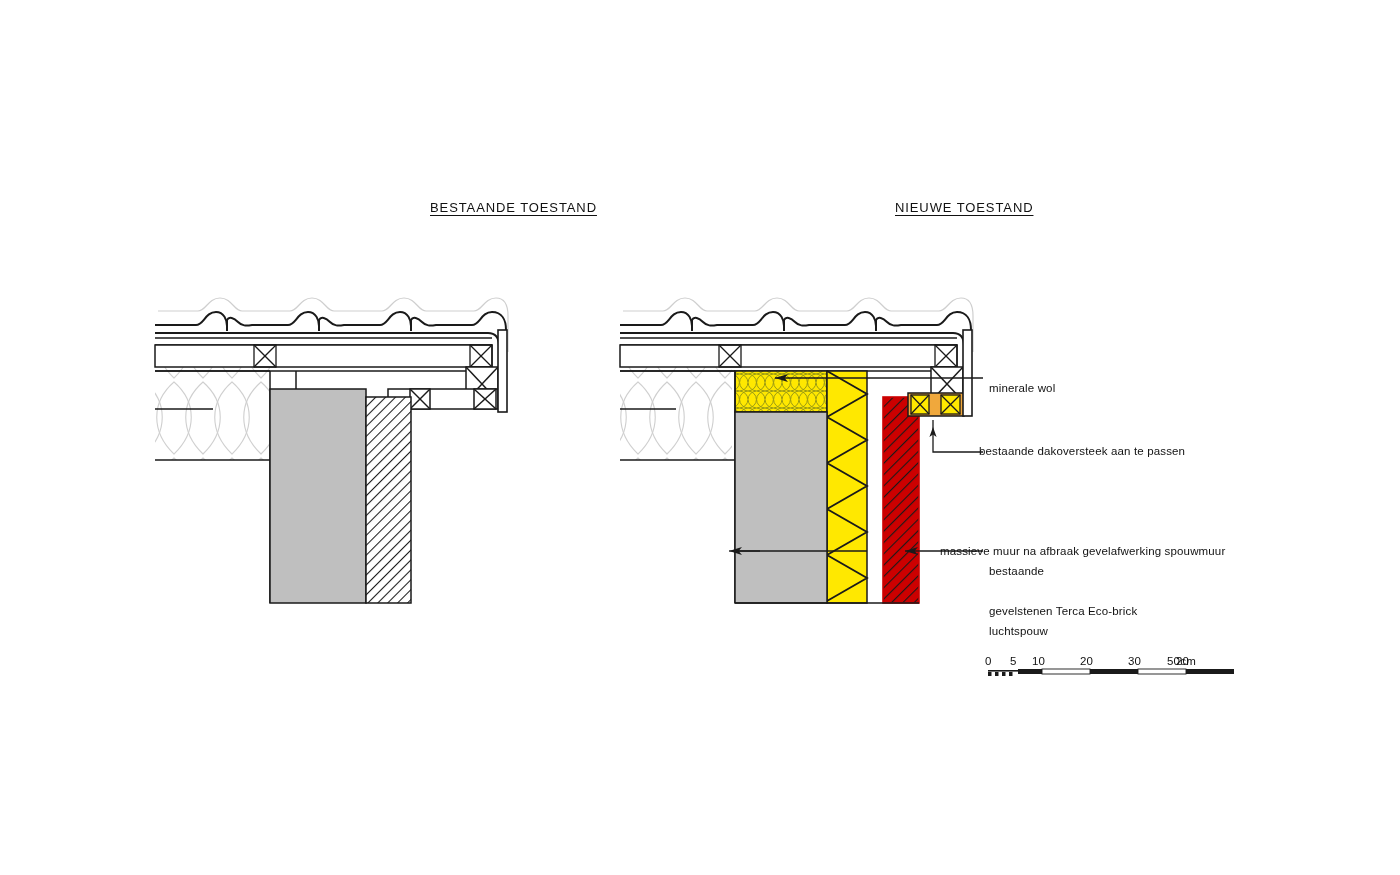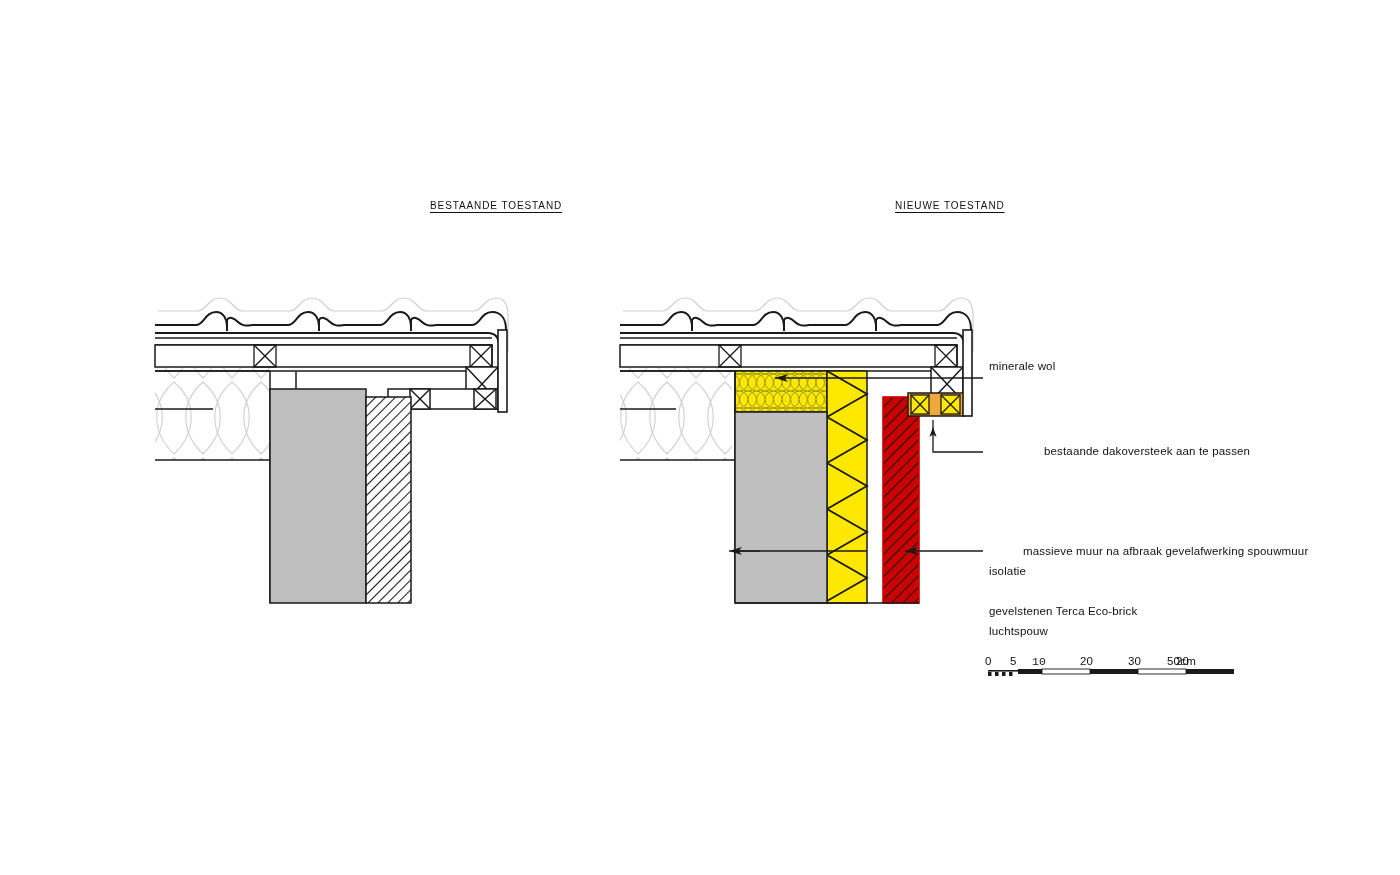--- a/index.html
+++ b/index.html
@@ -1,18 +1,18 @@
 <!DOCTYPE html>
 <html><head>
 <meta charset="utf-8">
 <style>
   html,body{margin:0;padding:0;background:#ffffff;}
   body{width:1400px;height:875px;font-family:"Liberation Sans",sans-serif;position:relative;overflow:hidden;}
   #stage{position:absolute;left:0;top:0;width:1400px;height:875px;}
-  .ttl{position:absolute;font-size:10px;letter-spacing:.9px;color:#111;
+  .ttl{position:absolute;font-size:13px;letter-spacing:.9px;color:#111;
        font-family:"Liberation Sans",sans-serif;text-decoration:underline;
        text-underline-offset:3px;white-space:nowrap;}
   .lbl{position:absolute;font-size:11.5px;color:#111;white-space:nowrap;
        font-family:"Liberation Sans",sans-serif;letter-spacing:.15px;}
   .scaletxt{position:absolute;font-size:11.5px;color:#111;white-space:nowrap;letter-spacing:.2px;}
   svg{position:absolute;left:0;top:0;}
 </style>
 </head>
 <body>
 
@@ -234,29 +234,29 @@
     <rect x="1042" y="669" width="48" height="5" fill="#ffffff" stroke="#1a1a1a" stroke-width="0.9"></rect>
     <rect x="1090" y="669" width="48" height="5" fill="#1a1a1a"></rect>
     <rect x="1138" y="669" width="48" height="5" fill="#ffffff" stroke="#1a1a1a" stroke-width="0.9"></rect>
     <rect x="1186" y="669" width="48" height="5" fill="#1a1a1a"></rect>
   </g>
 </svg>
 
 <div class="ttl" style="left:430px; top:200px;">BESTAANDE TOESTAND</div>
 <div class="ttl" style="left:895px; top:200px;">NIEUWE TOESTAND</div>
 
-<div class="lbl" style="left:989px; top:360px;text-align:center;">minerale wol</div>
-<div class="lbl" style="left:1044px; top:445px;">bestaande dakoversteek aan te passen</div>
-
-<div class="lbl" style="left:1023px; top:545px;">massieve muur na afbraak gevelafwerking spouwmuur</div>
-<div class="lbl" style="left:989px; top:565px;">isolatie</div>
+<div class="lbl" style="left:989px; top:382px;text-align:center;">minerale wol</div>
+<div class="lbl" style="left:979px; top:445px;">bestaande dakoversteek aan te passen</div>
+
+<div class="lbl" style="left:940px; top:545px;">massieve muur na afbraak gevelafwerking spouwmuur</div>
+<div class="lbl" style="left:989px; top:565px;">bestaande</div>
 <div class="lbl" style="left:989px; top:585px;margin-top:40px;">luchtspouw</div>
 <div class="lbl" style="left:989px; top:605px;text-align:center;">gevelstenen Terca Eco-brick</div>
 
 <div class="scaletxt" style="left:985px; top:655px;">0</div>
 <div class="scaletxt" style="left:1010px; top:655px;">5</div>
-<div class="scaletxt" style="left:1032px; top:655px;font-family:Liberation Mono, monospace;">10</div>
+<div class="scaletxt" style="left:1032px; top:655px;">10</div>
 <div class="scaletxt" style="left:1080px; top:655px;">20</div>
 <div class="scaletxt" style="left:1128px; top:655px;">30</div>
 <div class="scaletxt" style="left:1176px; top:655px;">20</div>
 <div class="scaletxt" style="left:1167px; top:655px;">50cm</div>
 
 </div>
 
 </body></html>

